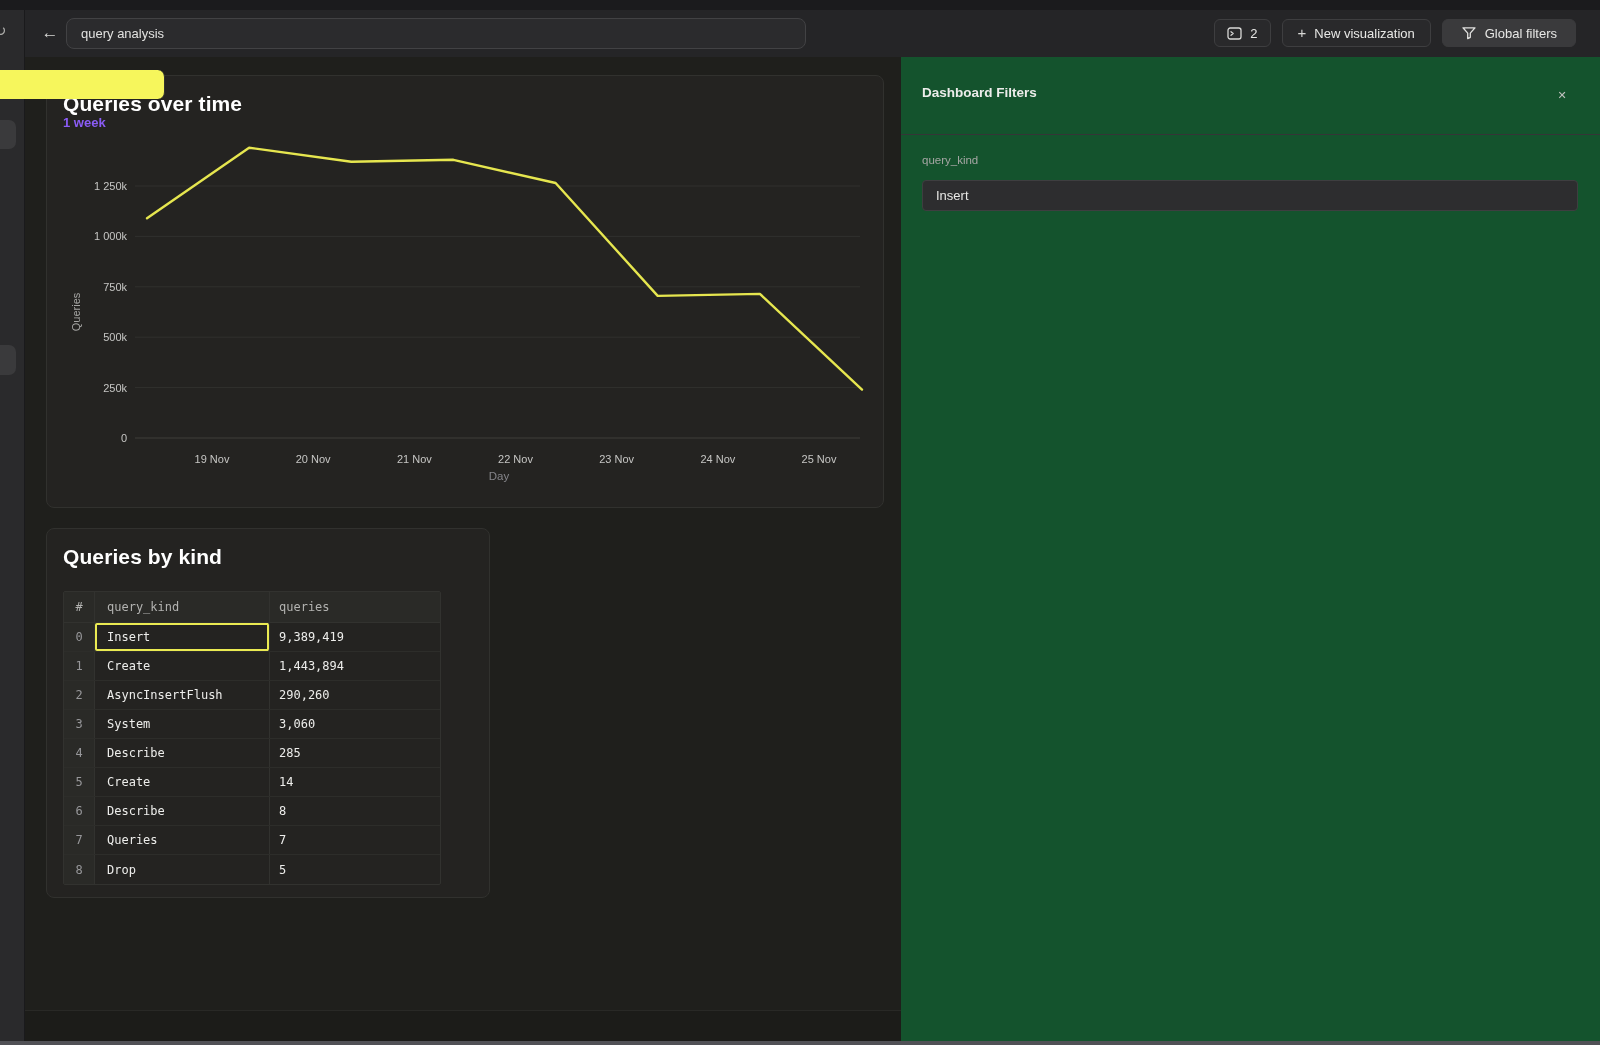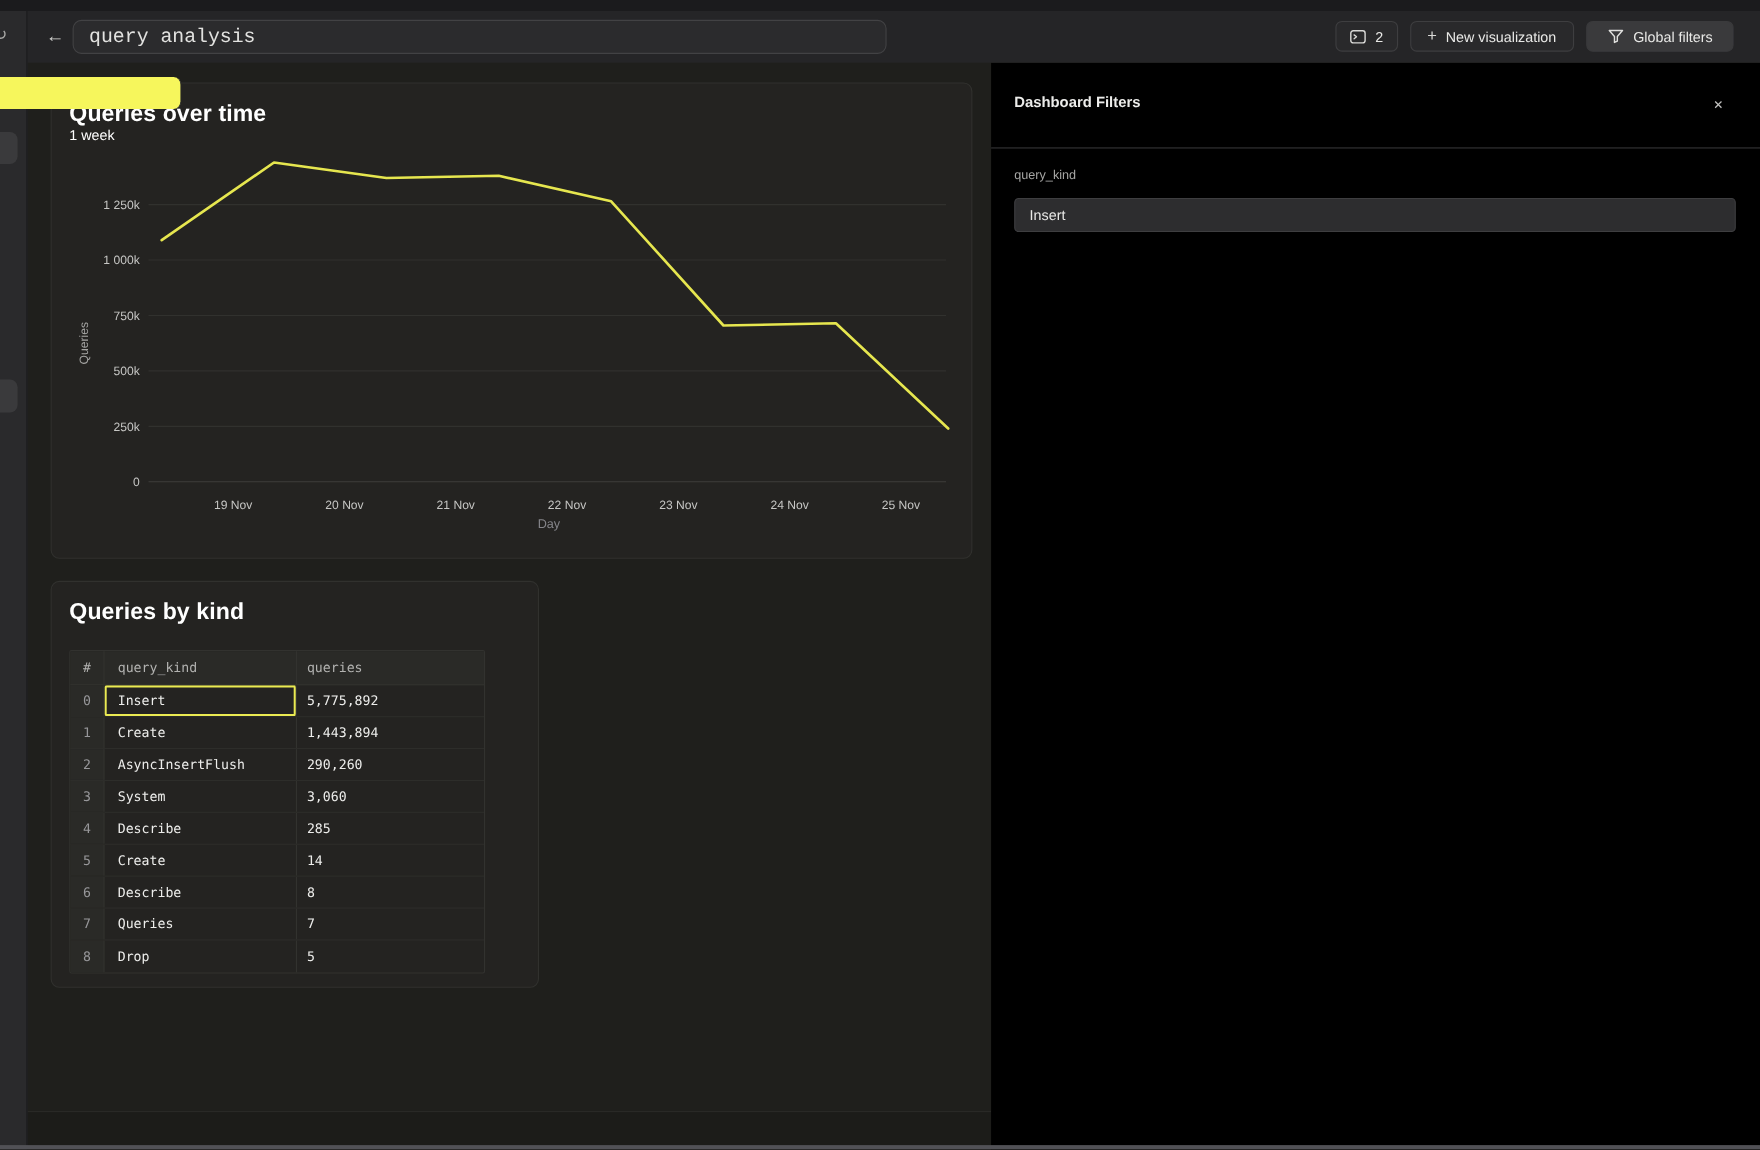--- a/index.html
+++ b/index.html
@@ -10,21 +10,21 @@
     font-family:"Liberation Sans", sans-serif;
   }
   
   .top-edge { position:absolute; left:0; top:0; width:1600px; height:10px; background:#1b1b1d; z-index:7; }
 
   
   .topbar { position:absolute; left:24px; top:10px; width:1576px; height:47px; background:#252527; z-index:4; }
   .back-btn { position:absolute; left:14px; top:11px; width:24px; height:24px; display:flex; align-items:center; justify-content:center;
               color:#d6d6d4; font-size:17px; cursor:pointer; background:transparent; border:none; }
   .title-input { position:absolute; left:42px; top:8px; width:740px; height:31px; background:#2b2b2d; border:1px solid #424244;
-                 border-radius:8px; color:#e2e2e0; font-size:18px; padding:0 14px; font-family:Liberation Mono, monospace; outline:none; }
+                 border-radius:8px; color:#e2e2e0; font-size:13px; padding:0 14px; font-family:Liberation Sans, sans-serif; outline:none; }
   .topbar-actions { position:absolute; right:24px; top:9px; height:28px; display:flex; gap:11px; }
   .tb-btn { height:28px; display:flex; align-items:center; gap:8px; border-radius:6px; font-size:13px; color:#e8e8e6;
             background:#29292b; border:1px solid #3e3e40; padding:0 12px; cursor:pointer; font-family:"Liberation Sans",sans-serif; }
   .tb-btn.primary-ghost { padding:0 15px; }
   .tb-btn.filters { background:#3a3a3c; border:1px solid #3a3a3c; padding:0 18px; }
   .plus-glyph { font-size:15px; color:#d8d8d6; line-height:1; margin-top:-1px; }
 
   
   .side-strip { position:absolute; left:0; top:10px; width:25px; height:1035px; background:#2a2a2c; border-right:1px solid #1a1a1c; z-index:6; }
   .refresh-ic { position:absolute; left:-6px; top:12px; font-size:15px; color:#a9a9a7; }
@@ -33,41 +33,41 @@
   .chip.c1 { top:60px; }
   .chip.c2 { top:110px; }
   .chip.c3 { top:335px; height:30px; }
 
   
   .main { position:absolute; left:25px; top:57px; width:876px; height:988px; background:#1f1f1c; z-index:1; }
   .canvas-end { position:absolute; left:0; top:953px; width:876px; height:35px; background:#1c1c19; border-top:1px solid #29292六; border-top:1px solid #292926; }
 
   .card { position:absolute; background:#242321; border:1px solid #31312e; border-radius:8px; }
   .card-title { position:absolute; left:16px; top:16px; font-size:21px; font-weight:bold; color:#ffffff; letter-spacing:.1px; }
-  .card-subtitle { position:absolute; left:16px; top:39px; font-size:13px; font-weight:normal; color:#ffffff; }
+  .card-subtitle { position:absolute; left:16px; top:39px; font-size:13px; font-weight:bold; color:#8b5cf6; }
 
   .chart-card { left:21px; top:18px; width:838px; height:433px; }
   .chart-svg { position:absolute; left:0; top:0; }
 
   .table-card { left:21px; top:471px; width:444px; height:370px; }
   .qtable { position:absolute; left:16px; top:62px; width:378px; border:1px solid #32322f; border-radius:2px; }
   .thead { display:flex; height:31px; background:#2a2a27; border-bottom:1px solid #32322f; }
   .th, .td { font-family:"DejaVu Sans Mono", monospace; font-size:12px; display:flex; align-items:center; }
   .th { color:#b2b2b0; }
   .c0 { width:31px; justify-content:center; border-right:1px solid #32322f; }
   .c1 { width:175px; padding-left:12px; border-right:1px solid #32322f; }
   .c2 { flex:1; padding-left:9px; }
   .trow { display:flex; height:29px; border-bottom:1px solid #2d2d2a; }
   .trow:last-child { border-bottom:none; }
   .td { color:#ededeb; }
   .td.c0 { color:#97979a; background:#2a2a27; }
   .td.c1.selected { box-shadow:inset 0 0 0 2px #eaea52; border-radius:2px; }
 
   
-  .filters-panel { position:absolute; left:901px; top:57px; width:699px; height:988px; background:#000000; z-index:2; }
+  .filters-panel { position:absolute; left:901px; top:57px; width:699px; height:988px; background:#14532d; z-index:2; }
   .fp-title { position:absolute; left:21px; top:28px; font-size:13.5px; font-weight:bold; color:#ececea; }
   .fp-close { position:absolute; right:29px; top:29px; width:18px; height:18px; display:flex; align-items:center; justify-content:center;
               color:#c2c2c0; font-size:11px; cursor:pointer; background:transparent; border:none; }
   .fp-divider { position:absolute; left:0; top:77px; width:699px; height:1px; background:#353537; }
   .fp-field-label { position:absolute; left:21px; top:97px; font-size:11.5px; color:#a6a6a4; }
   .fp-input { position:absolute; left:21px; top:123px; width:656px; height:31px; background:#2d2d2f; border:1px solid #3e3e40;
               border-radius:4px; color:#e8e8e6; font-size:13px; padding:0 13px; font-family:"Liberation Sans",sans-serif; outline:none; }
 
   
   .bottom-bar { position:absolute; left:0; top:1041px; width:1600px; height:4px; background:#515156; z-index:9; }
@@ -152,21 +152,21 @@
     <div class="qtable">
       <div class="thead">
         <div class="th c0">#</div>
         <div class="th c1">query_kind</div>
         <div class="th c2">queries</div>
       </div>
       <div>
           <div class="trow">
             <div class="td c0">0</div>
             <div class="td c1 selected">Insert</div>
-            <div class="td c2">5,775,892</div>
+            <div class="td c2">9,389,419</div>
           </div>
           <div class="trow">
             <div class="td c0">1</div>
             <div class="td c1">Create</div>
             <div class="td c2">1,443,894</div>
           </div>
           <div class="trow">
             <div class="td c0">2</div>
             <div class="td c1">AsyncInsertFlush</div>
             <div class="td c2">290,260</div>

